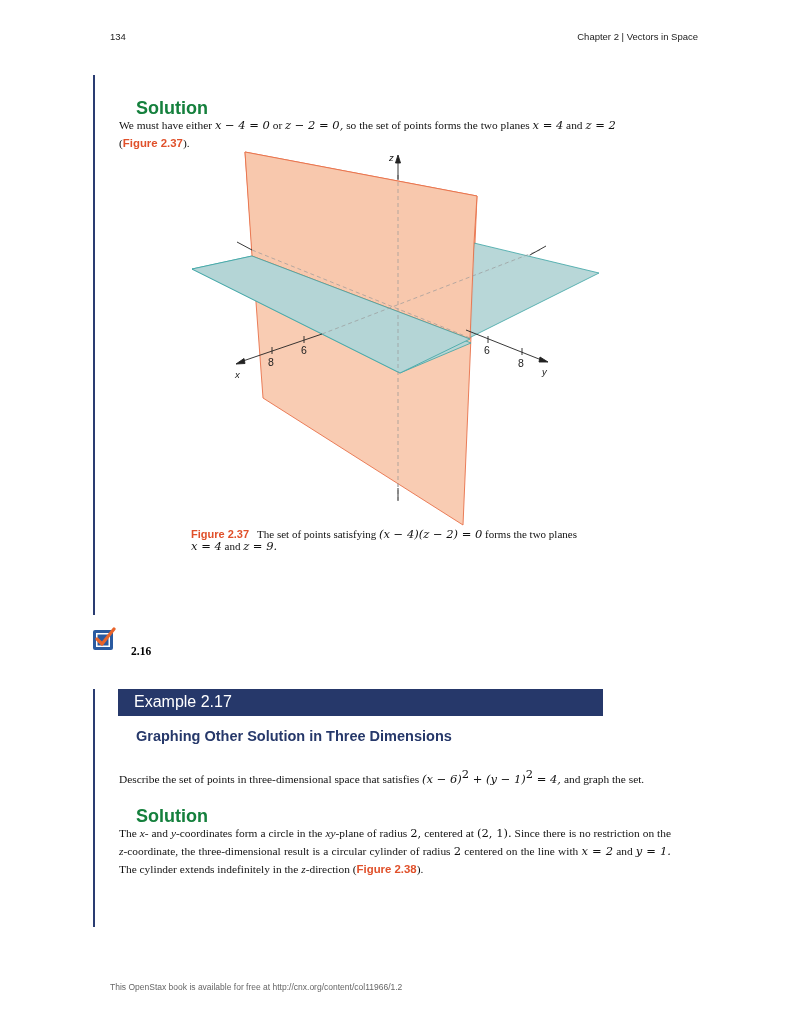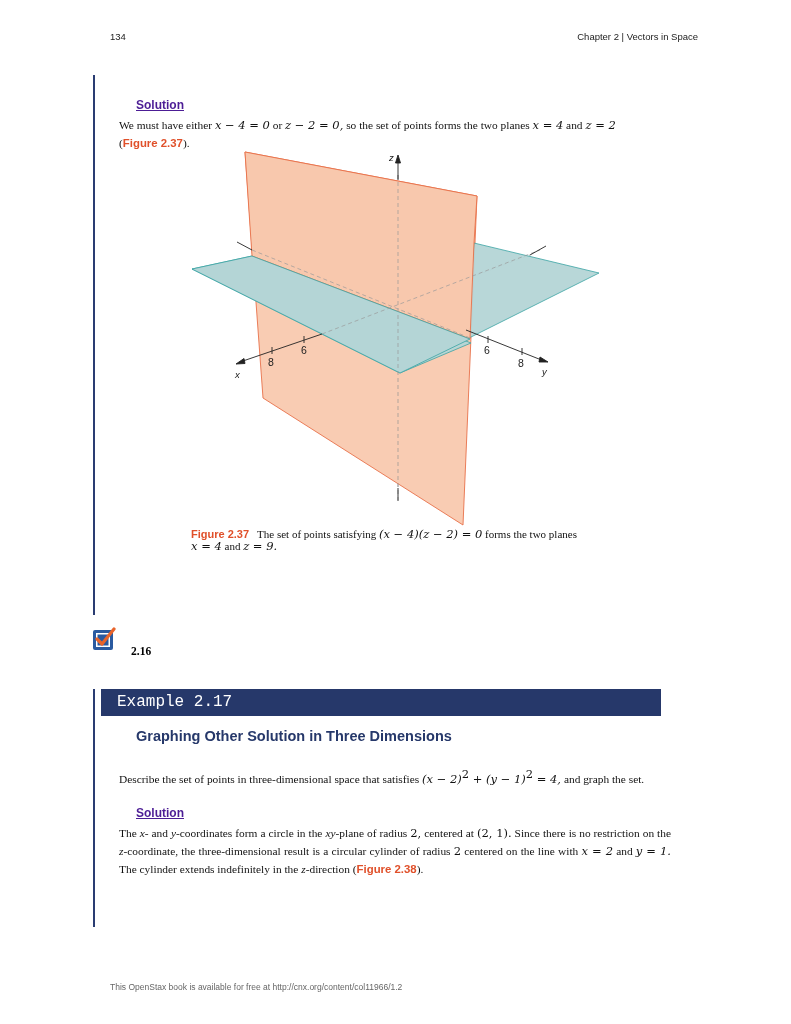--- a/index.html
+++ b/index.html
@@ -1,31 +1,31 @@
 <!DOCTYPE html>
 <html><head>
 <meta charset="utf-8">
 <style>
   html, body { margin: 0; padding: 0; background: #ffffff; }
   body { width: 791px; height: 1024px; position: relative; overflow: hidden; }
   .serif { font-family: "Liberation Serif", "DejaVu Serif", serif; }
   .sans { font-family: "Liberation Sans", "DejaVu Sans", sans-serif; margin-left: 17px; }
   .hdr { position: absolute; top: 31px; font-size: 9.5px; color: #222; }
   .left-bar { position: absolute; left: 93px; width: 2px; background: #2a3c72; }
-  .h-sol { position: absolute; left: 119px; font-size: 12px; font-weight: bold; color: #4c1d95; text-decoration: underline; }
+  .h-sol { position: absolute; left: 119px; font-size: 18px; font-weight: bold; color: #15803d; }
   .para { position: absolute; left: 119px; width: 552px; font-size: 11.4px; color: #111; line-height: 18px; text-align: justify; }
   .fig-ref { color: #e0502a; font-family: "Liberation Sans", "DejaVu Sans", sans-serif; font-weight: bold; }
   .math { font-family: "DejaVu Serif", "Liberation Serif", serif; font-style: italic; font-size: 11.5px; }
   .mathn { font-family: "DejaVu Serif", "Liberation Serif", serif; font-size: 11.5px; }
   .caption { position: absolute; left: 191px; top: 528px; width: 420px; font-size: 11px; line-height: 12px; color: #111; }
   .caption .lbl { color: #e0502a; font-weight: bold; font-family: "Liberation Sans", "DejaVu Sans", sans-serif; margin-right: 8px; }
   .exercise { position: absolute; left: 95px; top: 622px; width: 600px; height: 30px; }
   .exercise .num { position: absolute; left: 36px; top: 3px; font-weight: bold; font-size: 11.5px; margin-top: 20px; }
   .exercise .txt { position: absolute; left: 70px; top: 3px; font-size: 11.5px; }
-  .ex-banner { position: absolute; left: 84px; top: 689px; width: 560px; height: 27px; background: #26386a; font-family: Liberation Mono, monospace; }
+  .ex-banner { position: absolute; left: 101px; top: 689px; width: 485px; height: 27px; background: #26386a; }
   .ex-banner span { position: absolute; left: 16px; top: 4px; color: #fff; font-size: 16px; }
   .ex-title { position: absolute; left: 119px; top: 728px; font-size: 14.5px; font-weight: bold; color: #26386a; }
   .footer { position: absolute; left: 93px; top: 982px; font-size: 8.5px; color: #666; text-align: center; }
   sup { font-size: 8px; }
 </style>
 </head>
 <body>
 
 <div class="hdr sans" style="left:93px;">134</div>
 <div class="hdr sans" style="right:93px;">Chapter 2 | Vectors in Space</div>
@@ -104,21 +104,21 @@
   </svg>
   <span class="num">2.16</span>
 </div>
 
 <div class="ex-banner sans">
   <span>Example 2.17</span>
 </div>
 <div class="ex-title sans">Graphing Other Solution in Three Dimensions</div>
 
 <div class="para serif" style="top:765px;">
-  <span>Describe the set of points in three-dimensional space that satisfies </span><span class="math">(x − 2)</span><sup class="mathn">2</sup><span class="math"> + (y − 1)</span><sup class="mathn">2</sup><span class="math"> = 4,</span><span> and graph the set.</span>
+  <span>Describe the set of points in three-dimensional space that satisfies </span><span class="math">(x − 6)</span><sup class="mathn">2</sup><span class="math"> + (y − 1)</span><sup class="mathn">2</sup><span class="math"> = 4,</span><span> and graph the set.</span>
 </div>
 
 <div class="h-sol sans" style="top:806px;">Solution</div>
 <div class="para serif" style="top:824px;">
   <span>The </span><i>x</i><span>- and </span><i>y</i><span>-coordinates form a circle in the </span><i>xy</i><span>-plane of radius </span><span class="mathn">2,</span><span> centered at </span><span class="mathn">(2, 1).</span><span> Since there is no restriction on the </span><i>z</i><span>-coordinate, the three-dimensional result is a circular cylinder of radius </span><span class="mathn">2</span><span> centered on the line with </span><span class="math">x = 2</span><span> and </span><span class="math">y = 1.</span><span> The cylinder extends indefinitely in the </span><i>z</i><span>-direction (</span><span class="fig-ref">Figure 2.38</span><span>).</span>
 </div>
 
 <div class="footer sans">This OpenStax book is available for free at http://cnx.org/content/col11966/1.2</div>
 
 </body></html>

